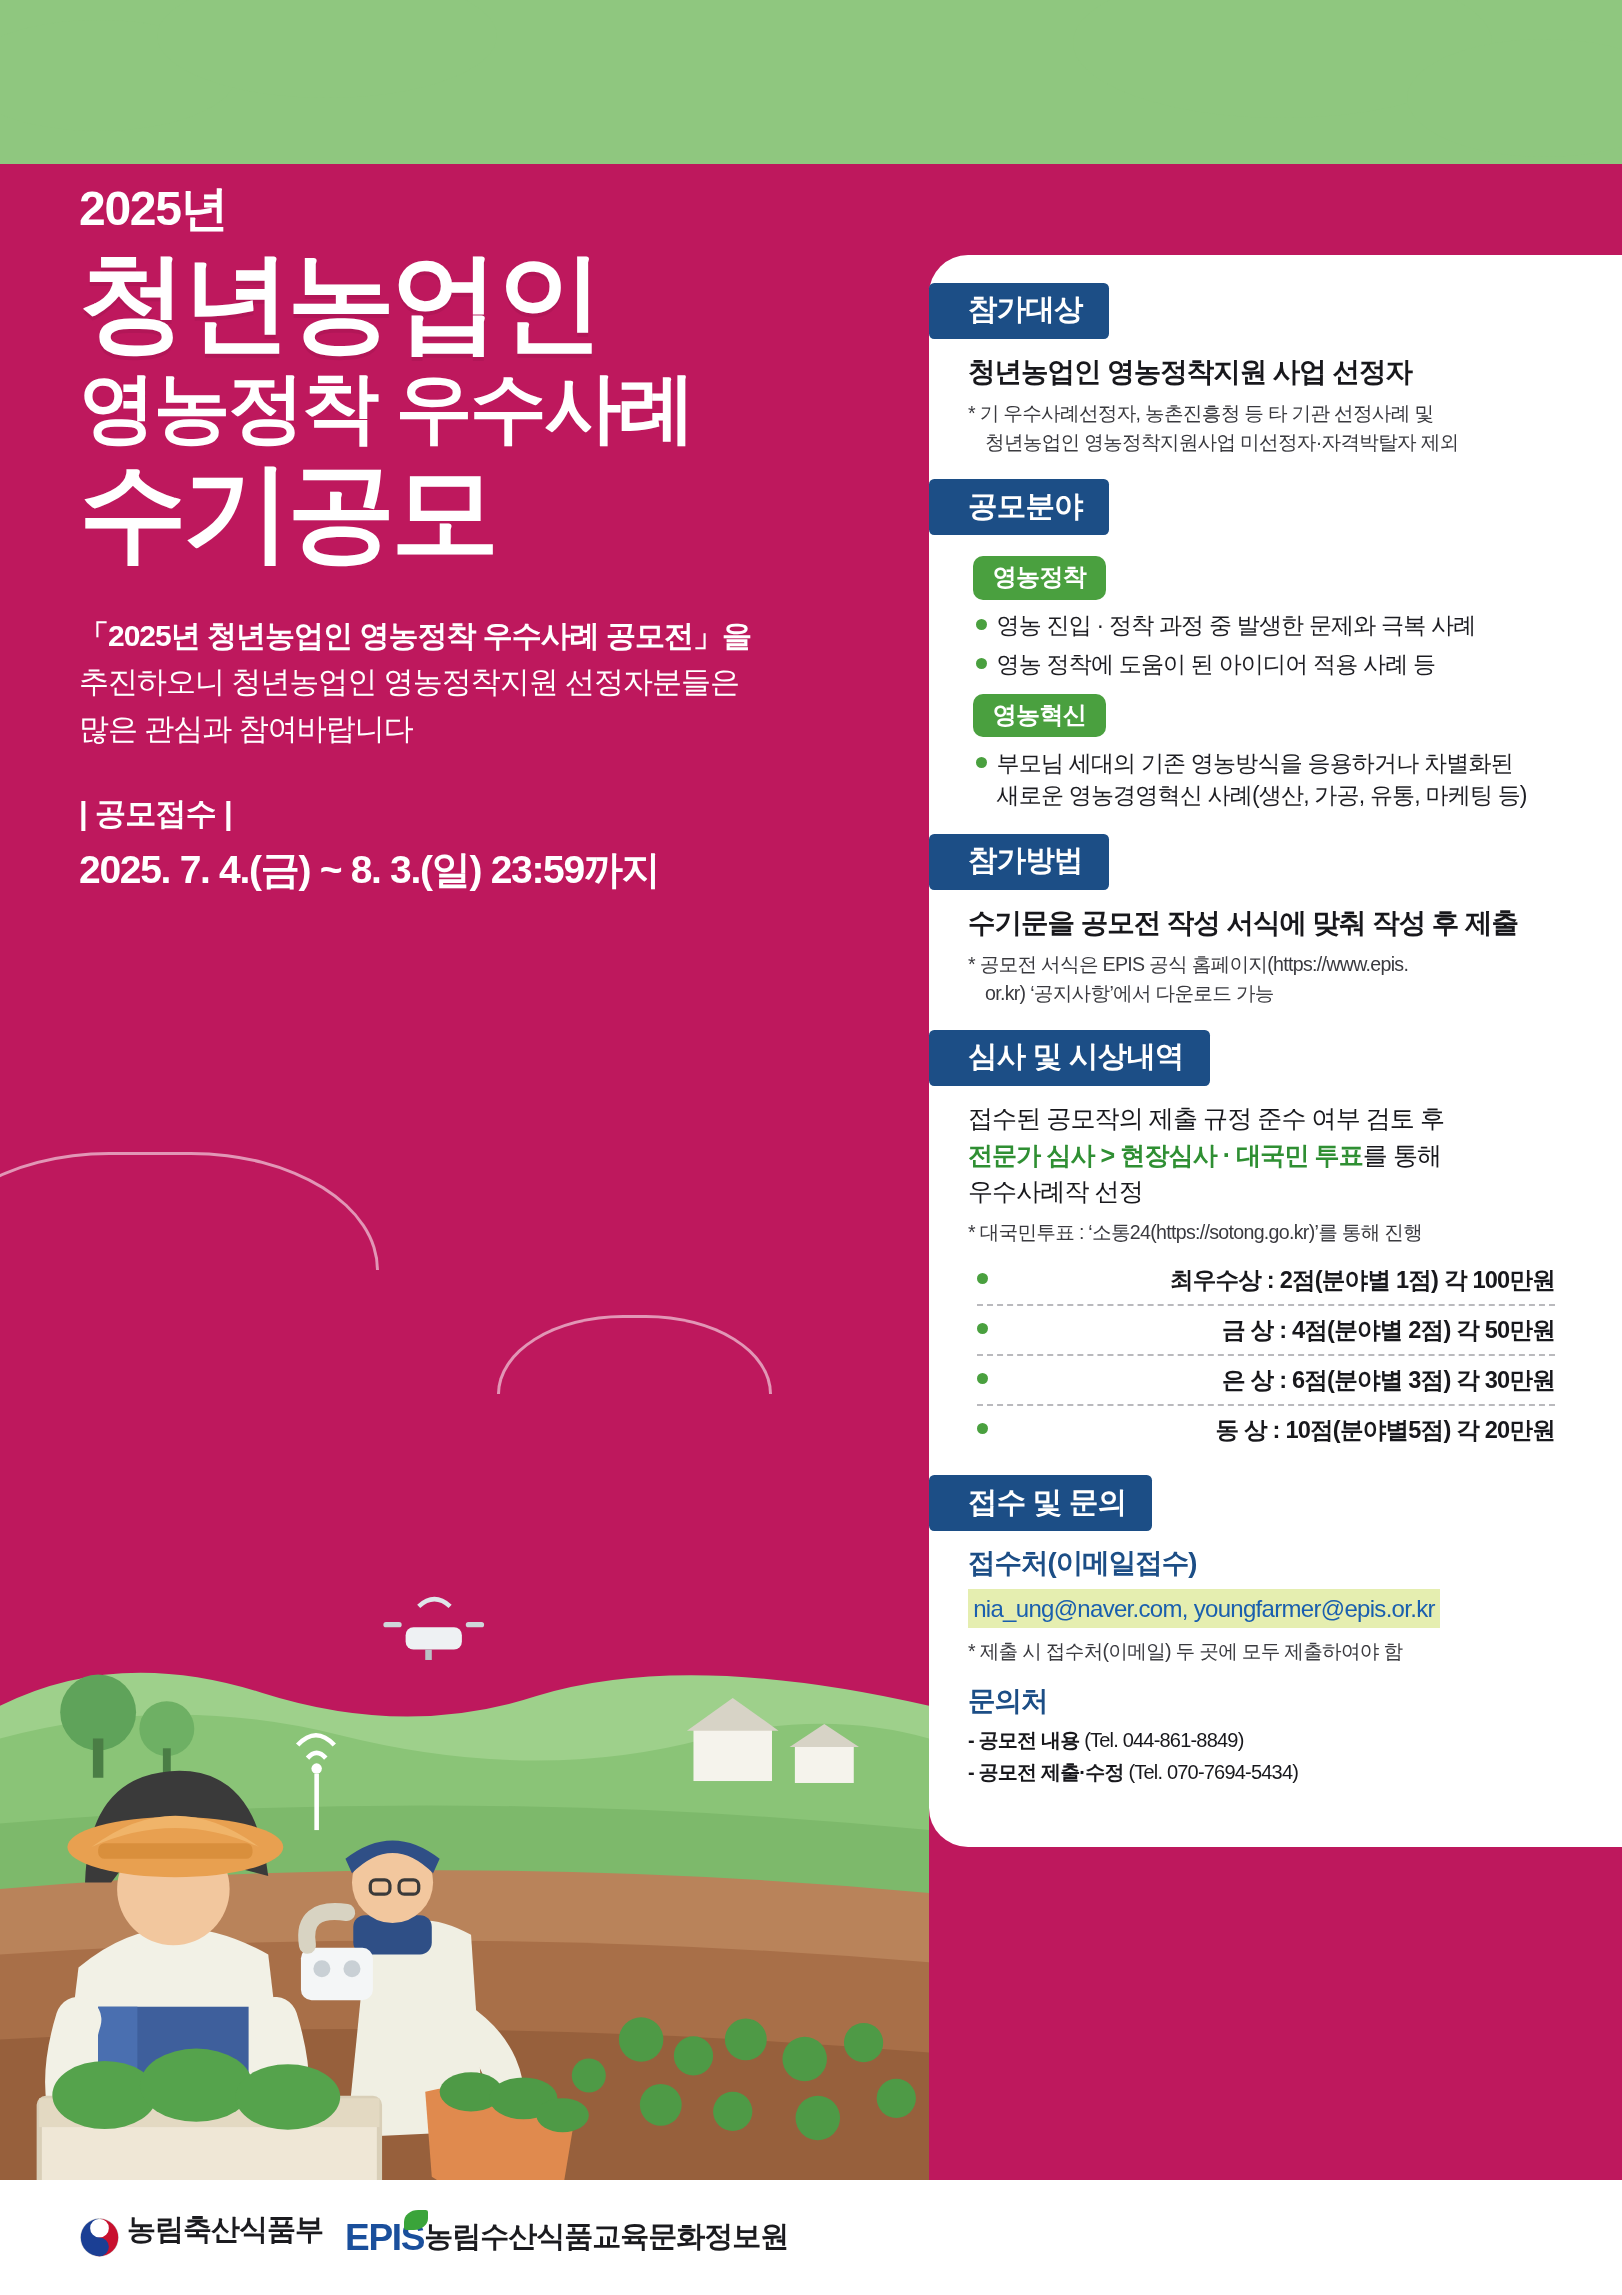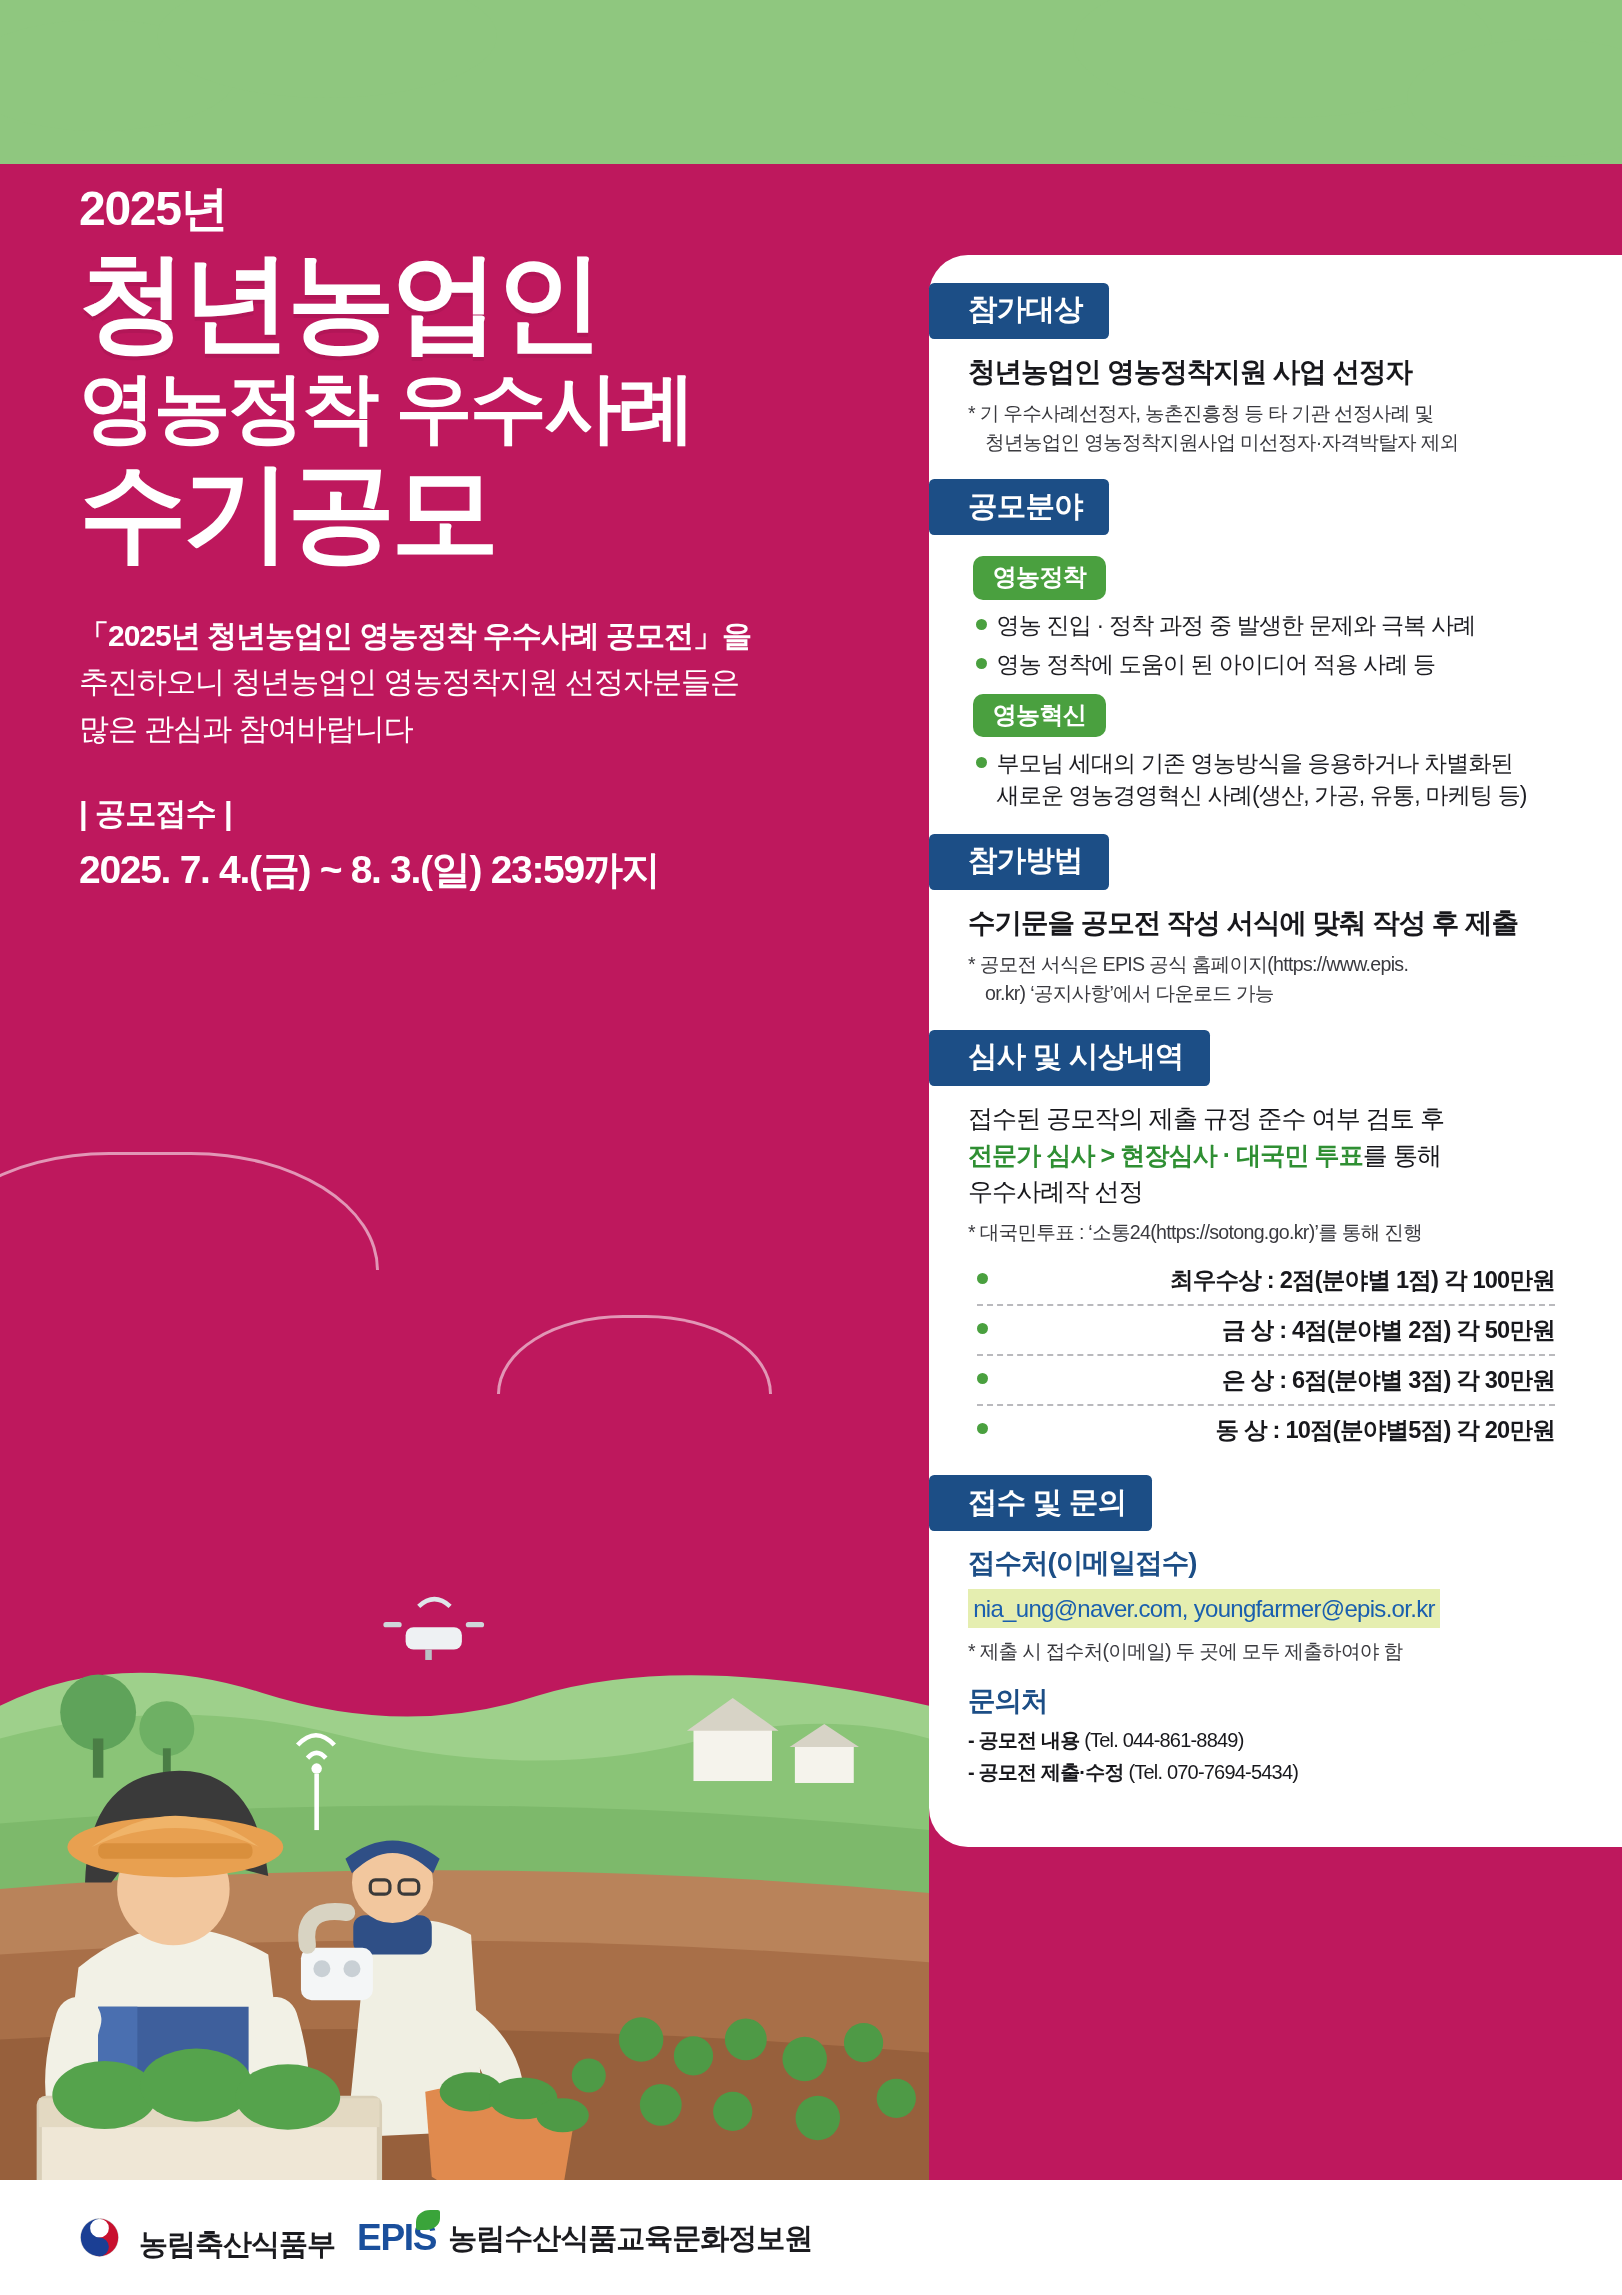--- a/index.html
+++ b/index.html
@@ -238,21 +238,21 @@
     position: absolute;
     left: 0; bottom: 0;
     width: 1623px; height: 115px;
     background: #ffffff;
     display: flex;
     align-items: center;
     padding-left: 72px;
     gap: 22px;
     z-index: 7;
   }
-  .footer .org { display: flex; align-items: flex-end; gap: 12px; }
+  .footer .org { display: flex; align-items: flex-start; gap: 0; }
   .footer .org-name {
     font-size: 29px; font-weight: 700; color: #1b1b1f; letter-spacing: -1px;
   }
   .epis-logo {
     font-size: 37px; font-weight: 800; color: #1a4f9c; letter-spacing: -1.3px;
     font-family: "Liberation Sans", sans-serif;
     position: relative;
   }
   .epis-leaf {
     position: absolute; right: -3.9px; top: -6.5px; width: 23.6px; height: 19.6px;

